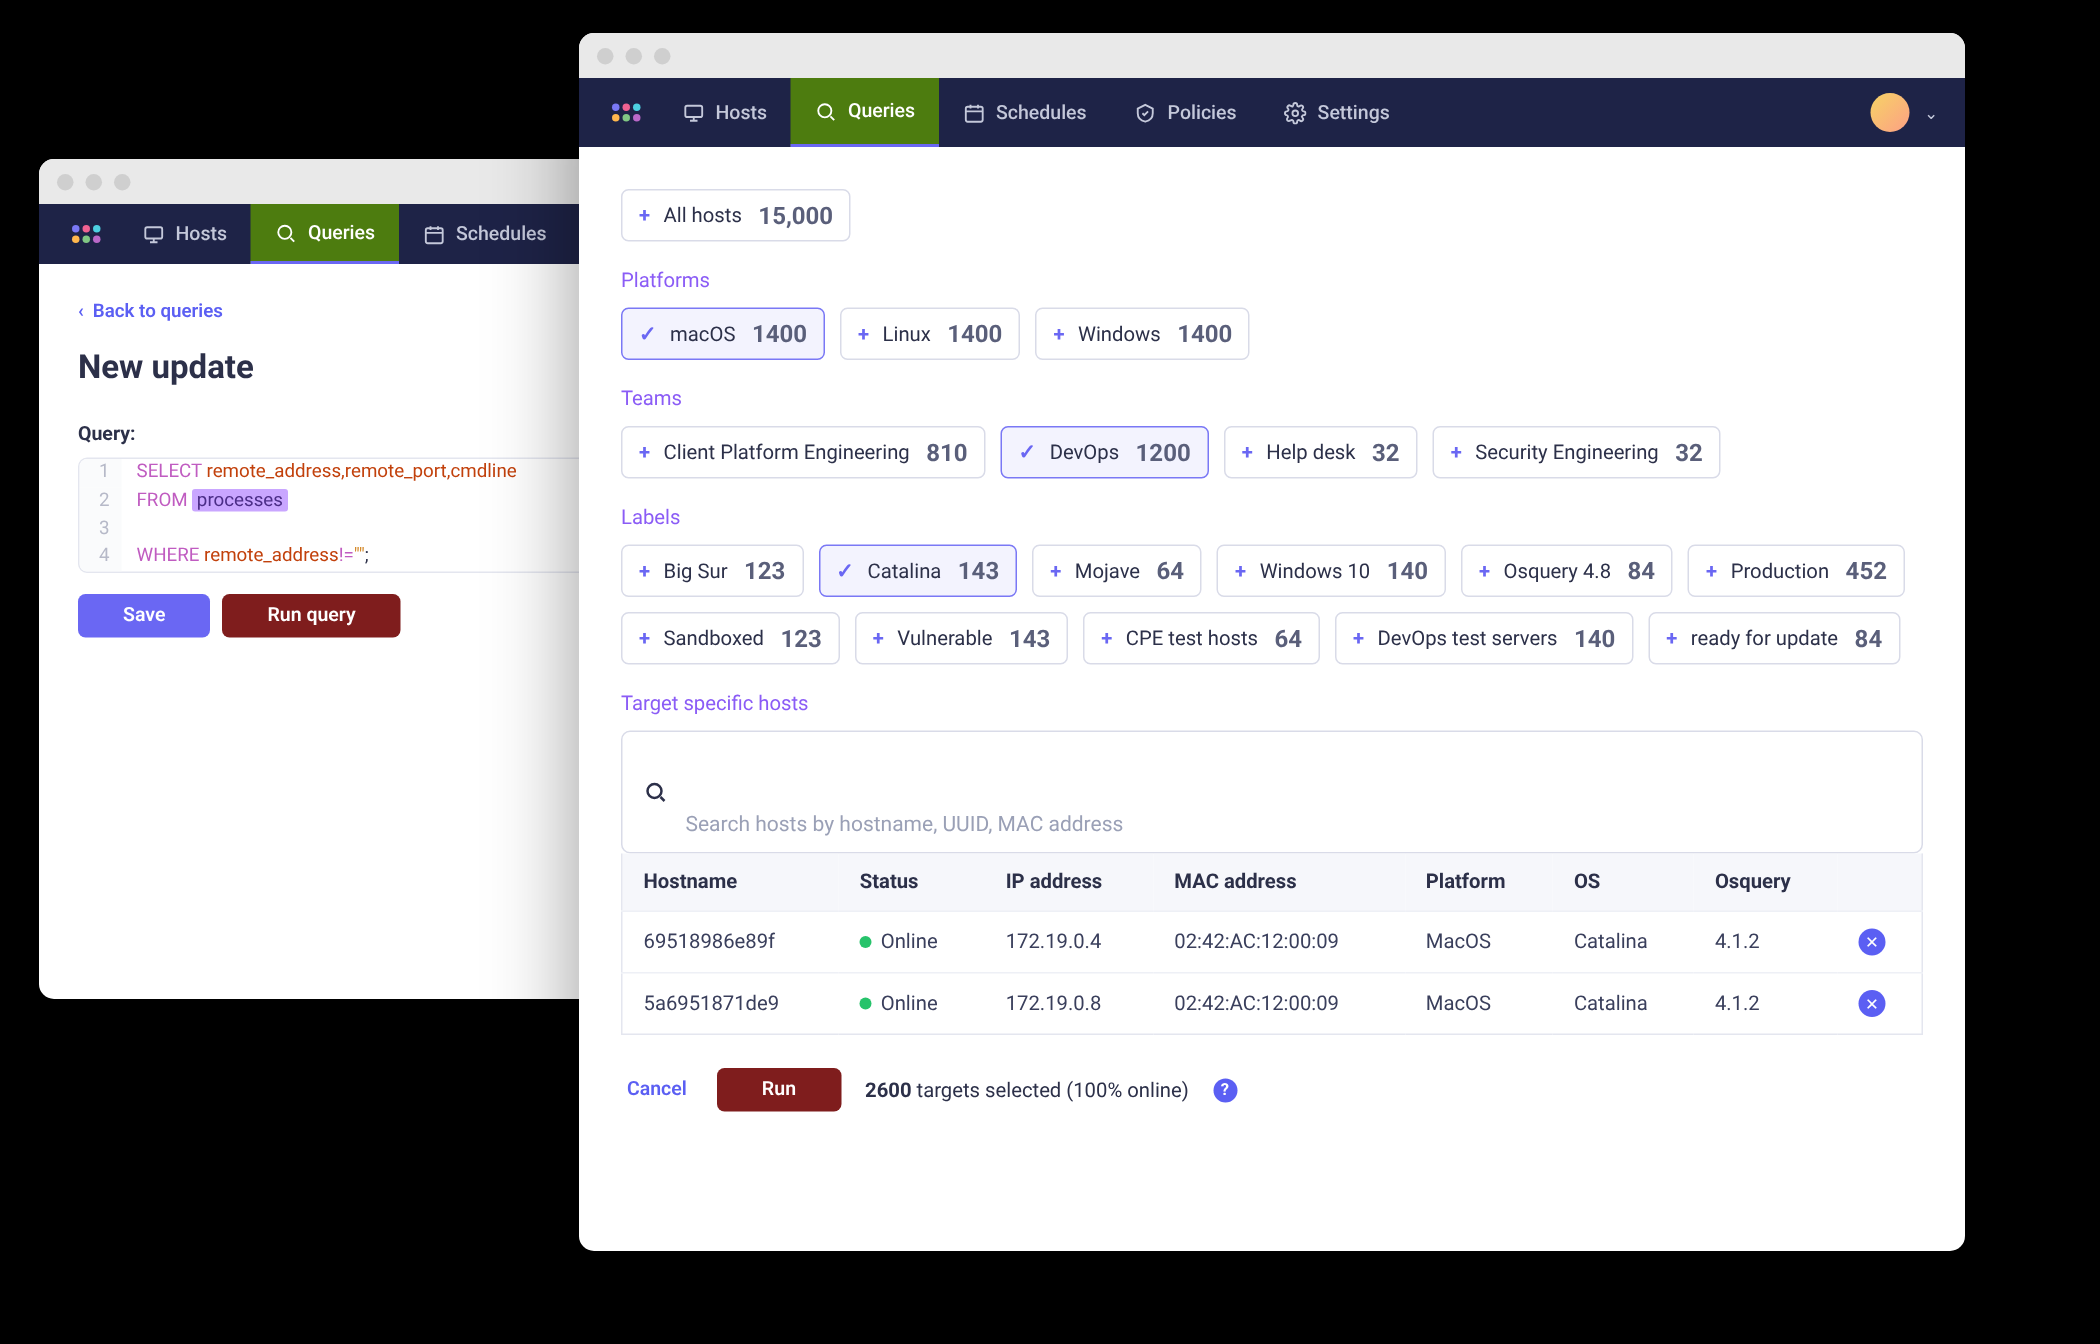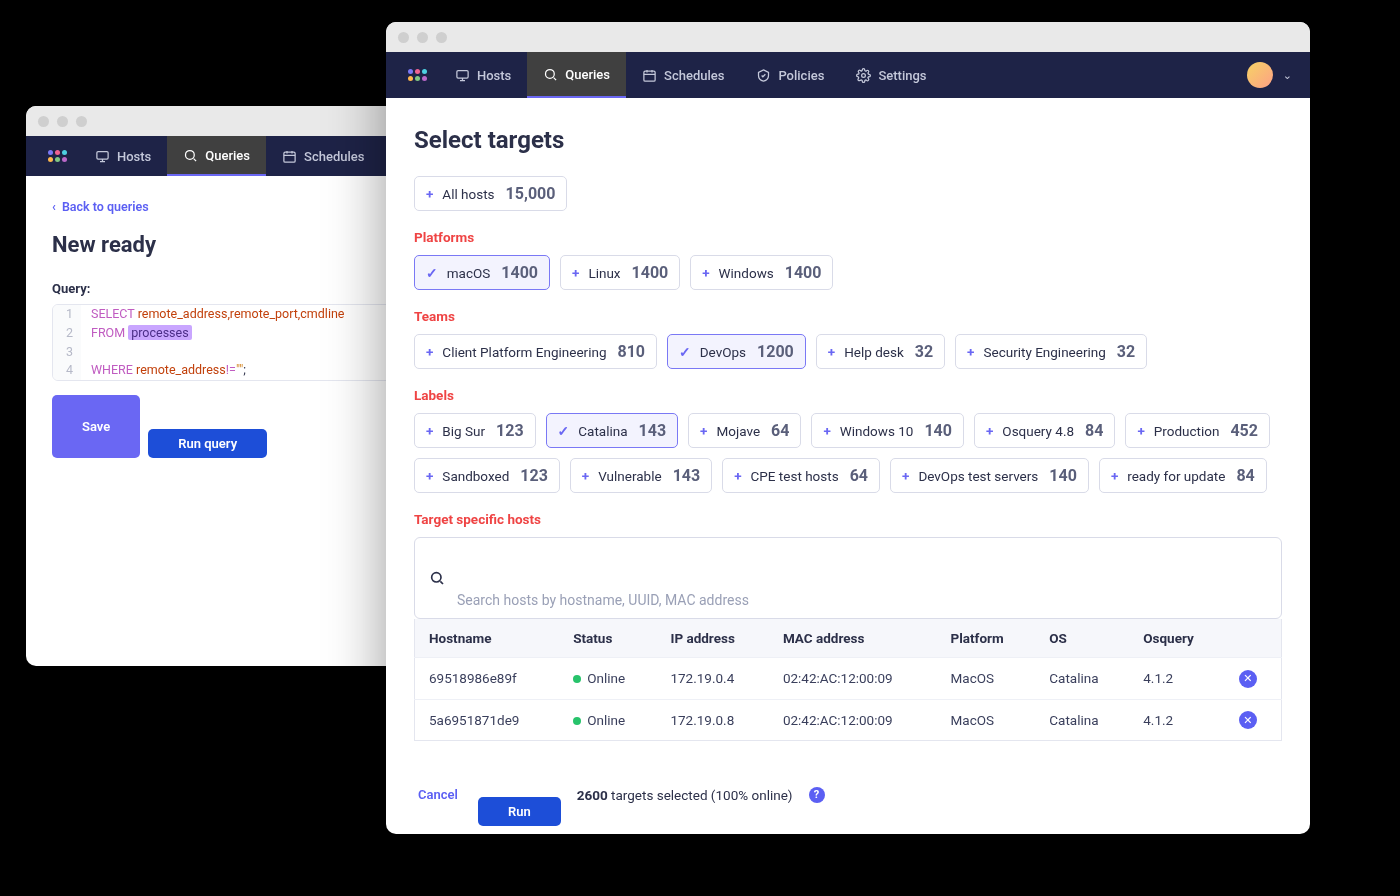--- a/index.html
+++ b/index.html
@@ -11,21 +11,21 @@
 
   .titlebar { height: 30px; background: #e9e9e9; display: flex; align-items: center; padding-left: 12px; gap: 8px; }
   .dot { width: 11px; height: 11px; border-radius: 50%; background: #cfcfcf; }
 
   .navbar { height: 40px; background: #1e2347; display: flex; align-items: stretch; padding: 0 10px; }
   .win-front .navbar { height: 46px; }
   .logo { display: flex; align-items: center; padding: 0 12px; }
   .logo-dots { display: grid; grid-template-columns: repeat(3, 5px); grid-gap: 2px; }
   .logo-dots span { width: 5px; height: 5px; border-radius: 50%; }
   .nav-item { display: flex; align-items: center; gap: 7px; padding: 0 16px; color: #c4c8da; font-size: 13px; font-weight: 500; cursor: pointer; }
-  .nav-item.active { background: #404040; border-bottom: 2px solid #6a67f3; color: #fff; }
+  .nav-item.active { background: #4d7c0f; border-bottom: 2px solid #6a67f3; color: #fff; }
   .nav-item svg { width: 15px; height: 15px; }
   .nav-spacer { flex: 1; }
   .avatar { width: 26px; height: 26px; border-radius: 50%; background: linear-gradient(135deg,#f6d365,#fda085); margin-right: 4px; }
   .avatar-caret { color: #c4c8da; font-size: 11px; margin-right: 8px; display:flex;align-items:center; }
 
   .content { padding: 20px 26px; color: #2c3049; }
   .win-front .content { padding: 28px 28px; }
 
   .backlink { color: #5b5ff3; font-size: 12.5px; font-weight: 600; display: inline-flex; align-items: center; gap: 6px; cursor: pointer; margin-bottom: 18px; }
   .h1 { font-size: 22px; font-weight: 700; margin-bottom: 24px; color: #2c3049; }
@@ -38,25 +38,25 @@
   .codeline { padding-left: 10px; }
   .kw { color: #c05cc1; }
   .fn { color: #c2410c; }
   .str { color: #d58a2b; }
   .hl { background: #c9a6ff; color: #4b2d87; padding: 0 3px; border-radius: 2px; }
   .paren { color: #b48a00; }
 
   .btnrow { display: flex; gap: 8px; margin-top: 14px; }
   .btn { border: none; border-radius: 5px; padding: 7px 30px; font-size: 13px; font-weight: 600; cursor: pointer; }
   .btn-purple { background: #6a67f3; color: #fff; }
-  .btn-green { background: #1d4ed8; color: #fff; margin-top: 34px; }
+  .btn-green { background: #7f1d1d; color: #fff; }
   .btn-cancel { background: none; color: #5b5ff3; padding: 7px 4px; }
 
   .chip-row { display: flex; flex-wrap: wrap; gap: 10px; margin-bottom: 18px; }
-  .section-label { font-size: 13.5px; font-weight: 700; margin-bottom: 10px; color: #ef4444; }
+  .section-label { font-size: 13.5px; font-weight: 400; margin-bottom: 10px; color: #8b5cf6; }
   .chip { border: 1px solid #d9dbe8; border-radius: 5px; padding: 7px 11px; display: inline-flex; align-items: center; gap: 9px; cursor: pointer; font-size: 13.5px; color: #2c3049; }
   .chip .plus { color: #6a67f3; font-weight: 700; }
   .chip .check { color: #6a67f3; font-weight: 700; font-size: 14px; }
   .chip .count { font-weight: 700; font-size: 16px; color: #5a5f7a; margin-left: 2px; }
   .chip.selected { border: 1.5px solid #7a78f5; background: #f3f3fe; }
 
   .searchbox { border: 1px solid #d9dbe8; border-radius: 6px; display: flex; align-items: center; padding: 10px 14px; gap: 12px; margin-bottom: 0; }
   .searchbox input { border: none; outline: none; font-size: 14px; flex: 1; color: #2c3049; margin-top: 44px; }
   .searchbox input::placeholder { color: #9aa0b6; }
   .searchbox svg { width: 16px; height: 16px; color: #2c3049; }
@@ -118,21 +118,21 @@
           <path d="M9 12l2 2 4-4"></path>
         </svg>
       <span>Policies</span>
     </div>
   </div>
   <div class="content">
     <a class="backlink">
       <span>‹</span>
       <span>Back to queries</span>
     </a>
-    <div class="h1">New ready</div>
+    <div class="h1">New update</div>
     <div class="label">Query:</div>
     <div class="editor">
       <div class="editor-row">
           <div class="gutter">1</div>
           <div class="codeline"><span class="kw">SELECT</span><span class="fn"> remote_address,remote_port,cmdline</span></div>
         </div>
       <div class="editor-row">
           <div class="gutter">2</div>
           <div class="codeline"><span class="kw">FROM</span> <span class="hl">processes</span></div>
         </div>
@@ -204,21 +204,20 @@
       <span>Settings</span>
     </div>
     <div class="nav-spacer"></div>
     <div style="display:flex;align-items:center;gap:6px;cursor:pointer">
       <div class="avatar"></div>
       <span class="avatar-caret">⌄</span>
     </div>
   </div>
 
   <div class="content">
-    <div class="h1">Select targets</div>
 
     <div class="chip-row">
       <div class="chip">
         <span class="plus">+</span>
         <span>All hosts</span>
         <span class="count">15,000</span>
       </div>
     </div>
 
     <div class="section-label">Platforms</div>

